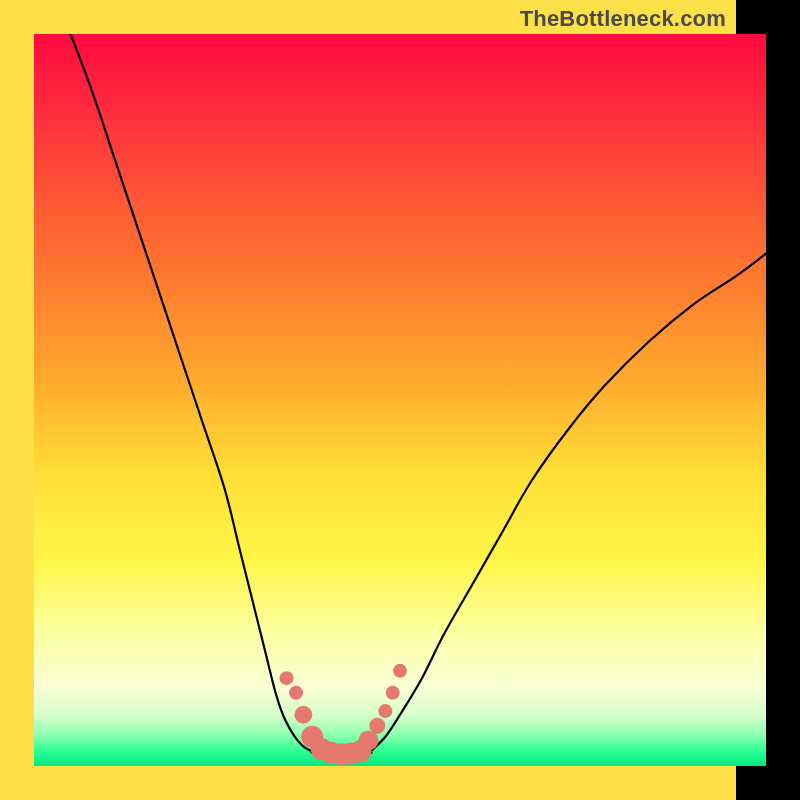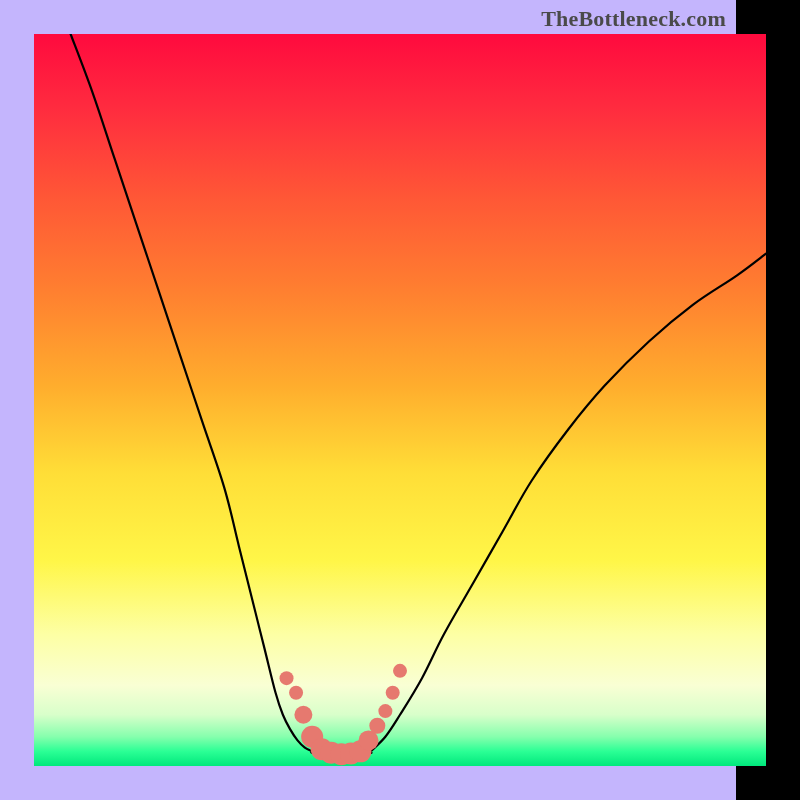--- a/index.html
+++ b/index.html
@@ -10,22 +10,21 @@
     background: #000;
     overflow: hidden;
     font-family: Arial, Helvetica, sans-serif;
   }
   .frame {
     position: absolute;
     top: 0;
     left: 0;
     width: 736px;
     height: 800px;
-    background: #c4b5fd;
-    font-family: Liberation Serif, serif;
+    background: #fde047;
   }
   .plot-area {
     position: absolute;
     top: 34px;
     left: 34px;
     width: 732px;
     height: 732px;
     overflow: hidden;
   }
   .gradient {

